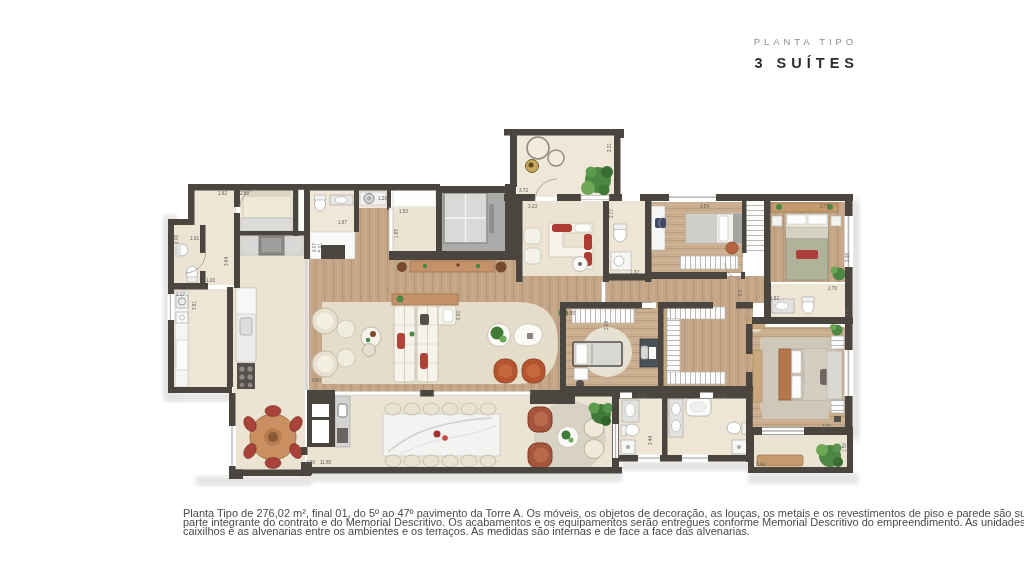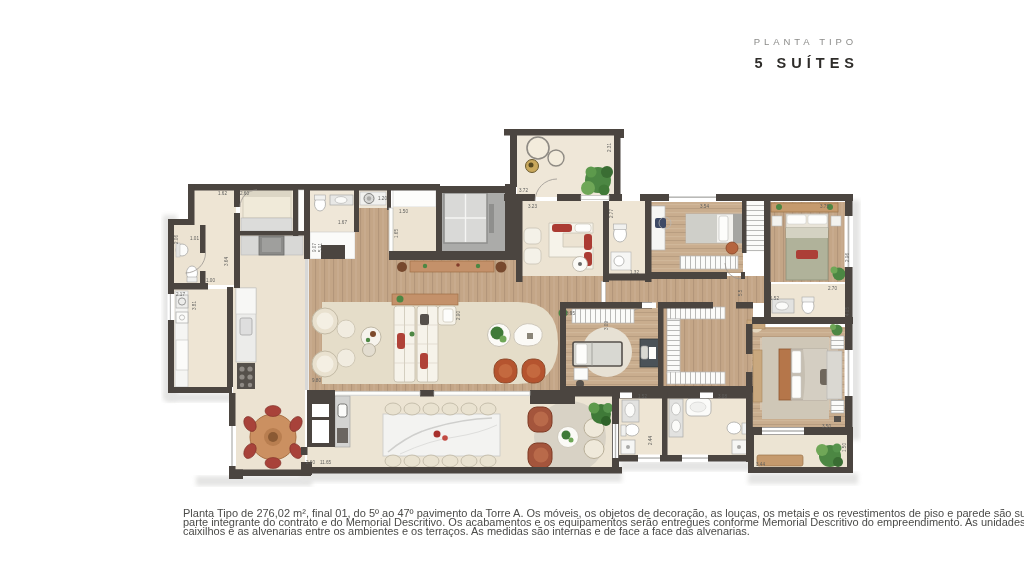--- a/index.html
+++ b/index.html
@@ -1078,17 +1078,17 @@
         <text x="742" y="296" transform="rotate(-90 742 296)">5.5</text>
       </g>
     </g>
   </svg>
 
   <div class="hdr">
 
     <div class="h1">PLANTA TIPO</div>
 
 
-    <div class="h3">5 SUÍTES</div>
+    <div class="h3">3 SUÍTES</div>
   </div>
 
   <div class="ftr">Planta Tipo de 276,02 m², final 01, do 5º ao 47º pavimento da Torre A. Os móveis, os objetos de decoração, as louças, os metais e os revestimentos de piso e parede são sugestões de decoração, não sendo<br>parte integrante do contrato e do Memorial Descritivo. Os acabamentos e os equipamentos serão entregues conforme Memorial Descritivo do empreendimento. As unidades autônomas serão entregues com os<br>caixilhos e as alvenarias entre os ambientes e os terraços. As medidas são internas e de face a face das alvenarias.</div>
 </div>
 
 </body></html>

